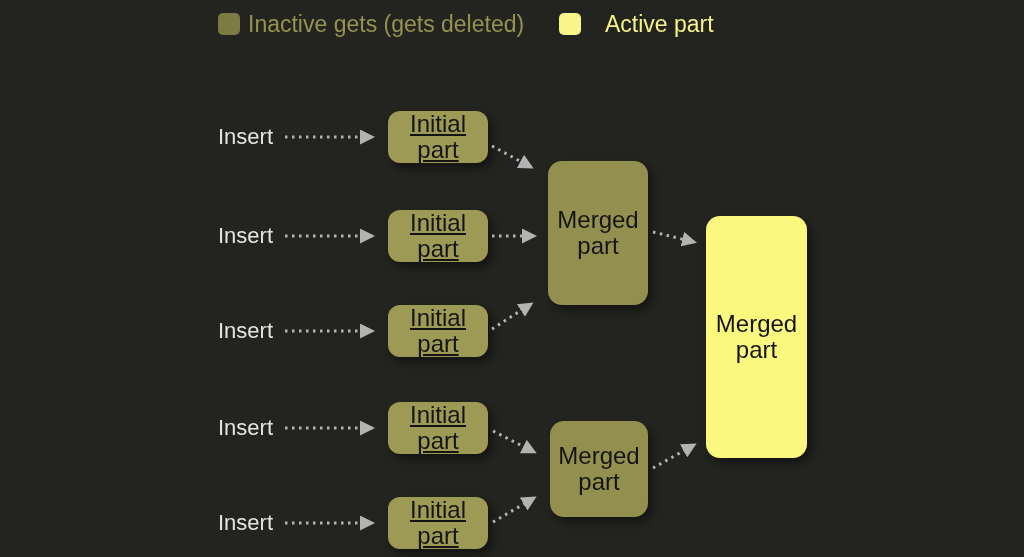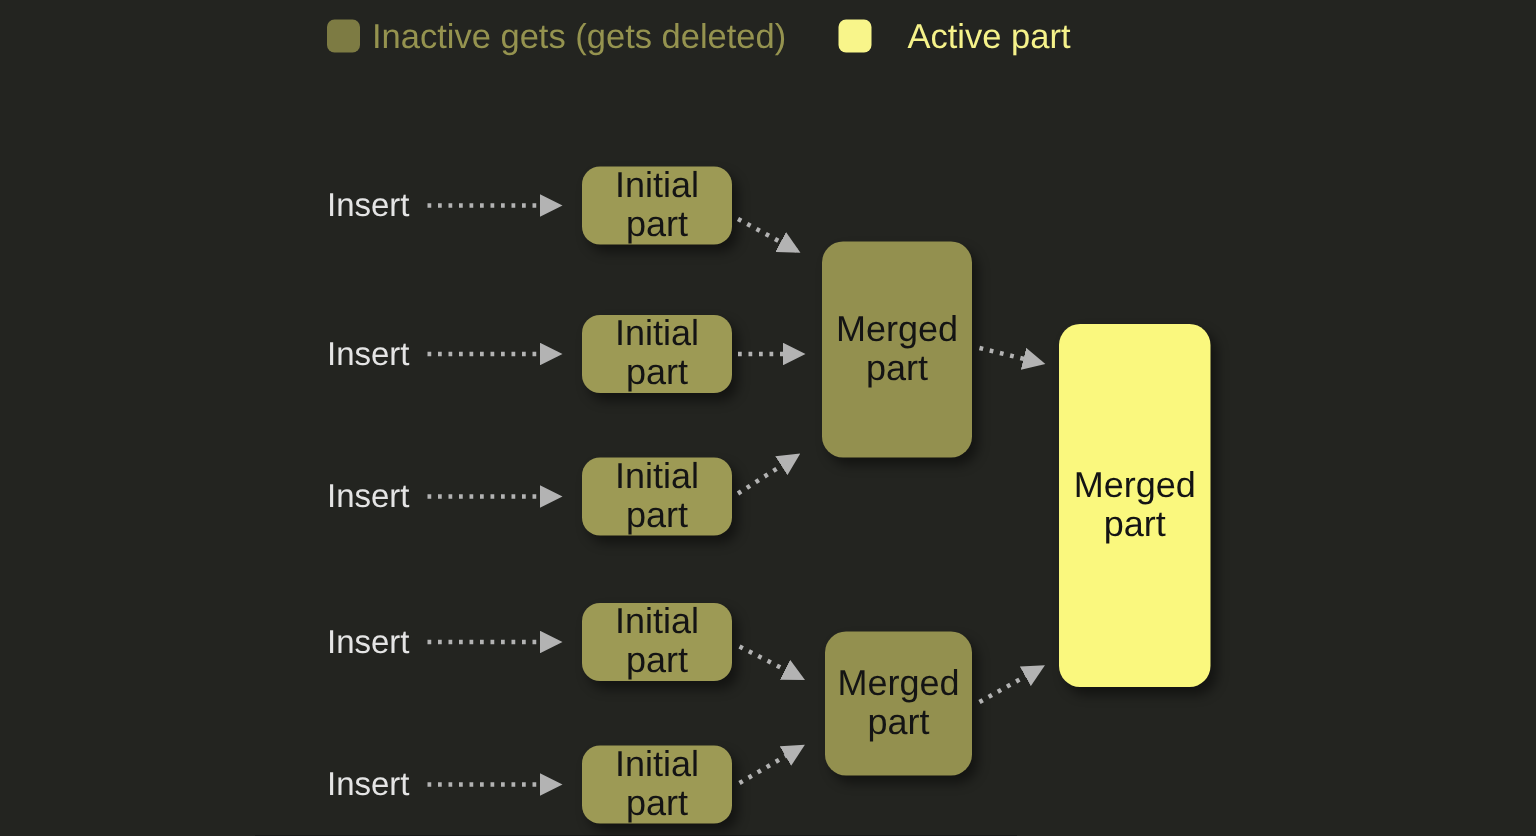--- a/index.html
+++ b/index.html
@@ -25,21 +25,21 @@
     font-size:22px;line-height:32px;white-space:nowrap;
   }
   .node{
     position:absolute;display:flex;align-items:center;justify-content:center;
     text-align:center;color:var(--box-text,#141414);
     font-size:24px;line-height:26px;
     border-radius:12px;
     box-shadow:4px 5px 8px rgba(0,0,0,0.45);
     padding:0 6px;box-sizing:border-box;
   }
-  .node.initial{background:var(--olive-box,#9d9a55);width:100px;height:52px;left:388px;}
+  .node.initial{background:var(--olive-box,#9d9a55);width:100px;height:52px;left:388px;text-decoration:underline;}
   .node.merged{background:var(--olive-merged,#93904f);border-radius:14px;}
   .node.final{background:var(--yellow-box,#faf87e);border-radius:14px;}
   .node.merged-top{left:548px;top:161px;width:100px;height:144px;}
   .node.merged-bottom{left:550px;top:421px;width:98px;height:96px;}
   .node.merged-final{left:706px;top:216px;width:101px;height:242px;}
   svg.arrows{position:absolute;inset:0;pointer-events:none;}
   svg.arrows line{
     stroke:var(--arrow,#b3b3b3);stroke-width:3;stroke-dasharray:2.5 4.5;
   }
   svg.arrows .ah{fill:var(--arrow,#b3b3b3);}

